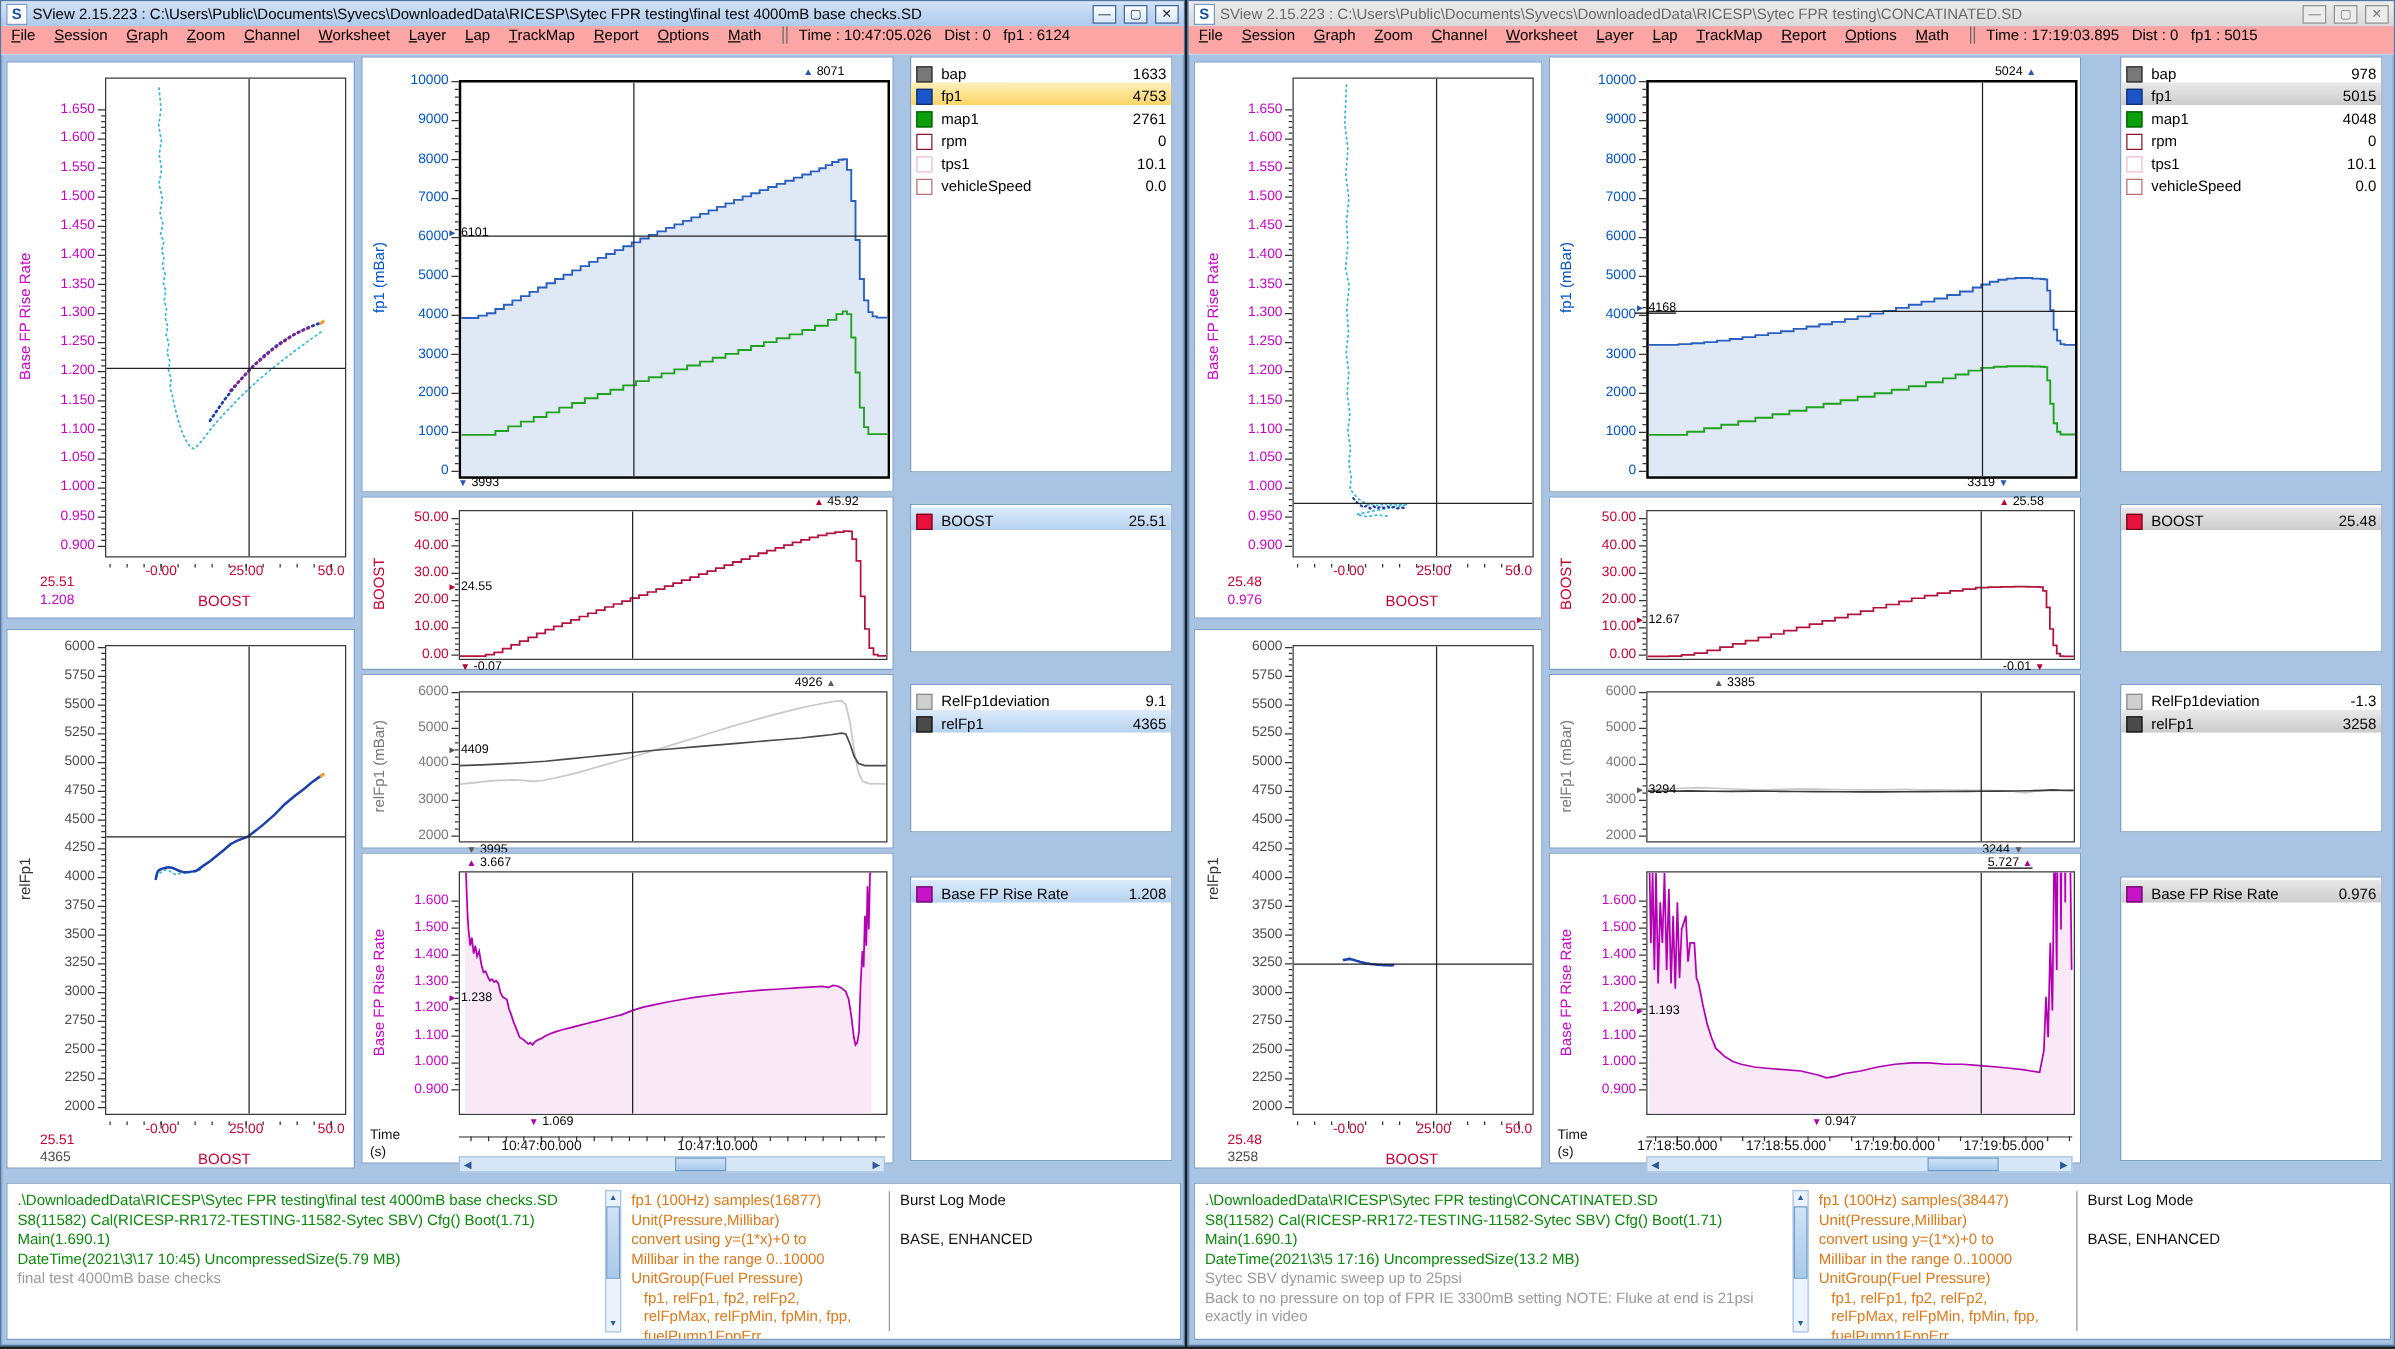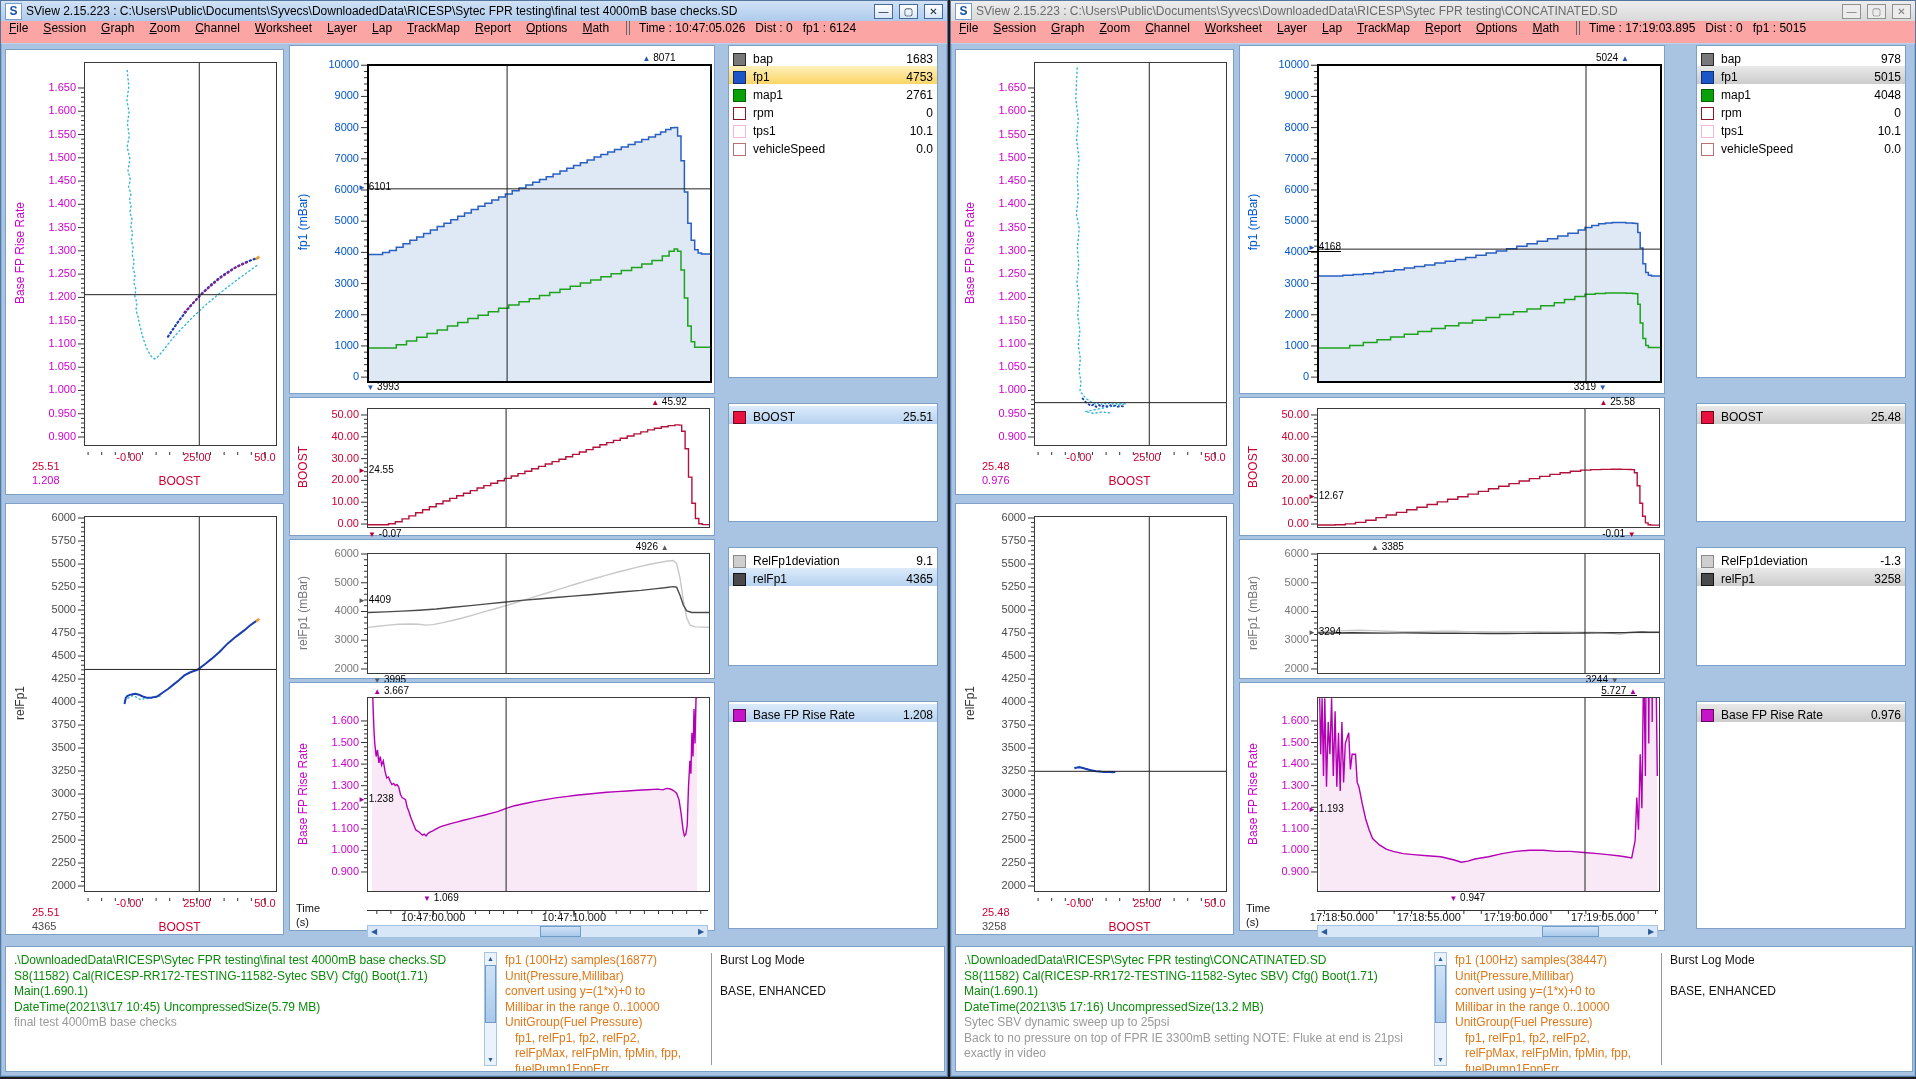--- a/index.html
+++ b/index.html
@@ -609,21 +609,21 @@
           <div class="hsb" style="left: 77px; top: 242px; width: 341px;">
             <div class="arr" style="left: 0px;">◀</div>
             <div class="arr" style="right: 0px;">▶</div>
             <div class="thumb" style="left: 171.76px; width: 41.58px;"></div>
           </div>
         </div>
         <div class="panel" style="left: 727px; top: 44px; width: 210px; height: 333px; padding-top: 2px;">
           <div class="lrow">
             <span class="sw" style="background: rgb(120, 120, 120); border-color: rgb(42, 42, 42);"></span>
             <span>bap</span>
-            <span class="lval">1683</span>
+            <span class="lval">1633</span>
           </div>
           <div class="lrow sel-y">
             <span class="sw" style="background: rgb(27, 85, 200); border-color: rgb(15, 47, 112);"></span>
             <span>fp1</span>
             <span class="lval">4753</span>
           </div>
           <div class="lrow">
             <span class="sw" style="background: rgb(10, 160, 10); border-color: rgb(5, 96, 5);"></span>
             <span>map1</span>
             <span class="lval">2761</span>
@@ -1191,21 +1191,21 @@
             </svg></div>
           <div class="ytick" style="left: 29px; top: 30.9497px; color: rgb(204, 0, 204);">1.600</div>
           <div class="ytick" style="left: 29px; top: 52.526px; color: rgb(204, 0, 204);">1.500</div>
           <div class="ytick" style="left: 29px; top: 74.1023px; color: rgb(204, 0, 204);">1.400</div>
           <div class="ytick" style="left: 29px; top: 95.6786px; color: rgb(204, 0, 204);">1.300</div>
           <div class="ytick" style="left: 29px; top: 117.255px; color: rgb(204, 0, 204);">1.200</div>
           <div class="ytick" style="left: 29px; top: 138.831px; color: rgb(204, 0, 204);">1.100</div>
           <div class="ytick" style="left: 29px; top: 160.407px; color: rgb(204, 0, 204);">1.000</div>
           <div class="ytick" style="left: 29px; top: 181.984px; color: rgb(204, 0, 204);">0.900</div>
           <div class="vlabel" style="left: 13px; top: 110.5px; color: rgb(204, 0, 204);">Base FP Rise Rate</div>
-          <div class="mk" style="left: 388px; top: 2px; transform: translateX(calc(-100% + 9px)); text-decoration: underline;">5.727 <span class="tri" style="color:#aa00aa">▲</span></div>
+          <div class="mk" style="left: 377px; top: 2px; transform: translateX(calc(-100% + 9px)); text-decoration: underline;">5.727 <span class="tri" style="color:#aa00aa">▲</span></div>
           <div class="mk" style="left: 209.4px; top: 209px;"><span class="tri" style="color:#aa00aa">▼</span> 0.947</div>
           <div class="mk" style="left: 68px; top: 119.765px;"><span class="tri" style="color:#aa00aa">►</span> 1.193</div>
           <div class="strip" style="left: 77px; top: 220px; width: 341px; height: 7px;"><svg width="341" height="7">
               <line x1="0" x2="341" y1="0.5" y2="0.5" stroke="#333"></line>
               <line x1="7.467899999999998" x2="7.467899999999998" y1="0" y2="4" stroke="#333"></line>
               <line x1="24.892999999999997" x2="24.892999999999997" y1="0" y2="4" stroke="#333"></line>
               <line x1="42.318099999999994" x2="42.318099999999994" y1="0" y2="4" stroke="#333"></line>
               <line x1="59.7432" x2="59.7432" y1="0" y2="4" stroke="#333"></line>
               <line x1="77.1683" x2="77.1683" y1="0" y2="4" stroke="#333"></line>
               <line x1="94.59339999999999" x2="94.59339999999999" y1="0" y2="4" stroke="#333"></line>

